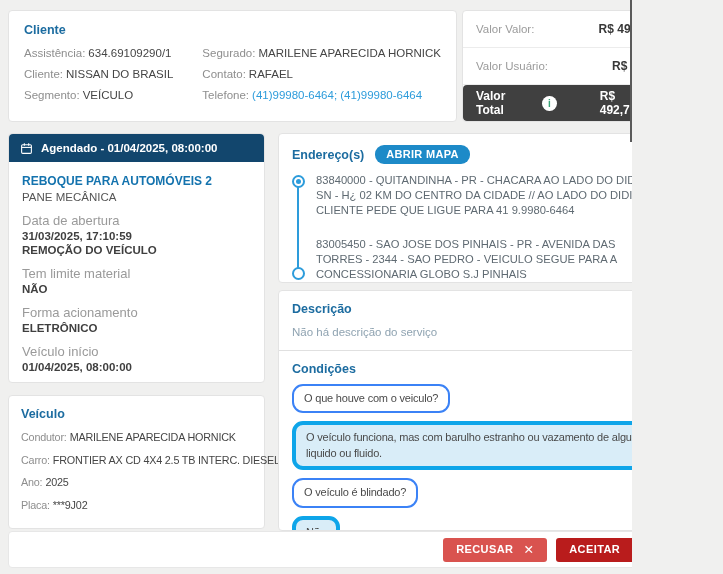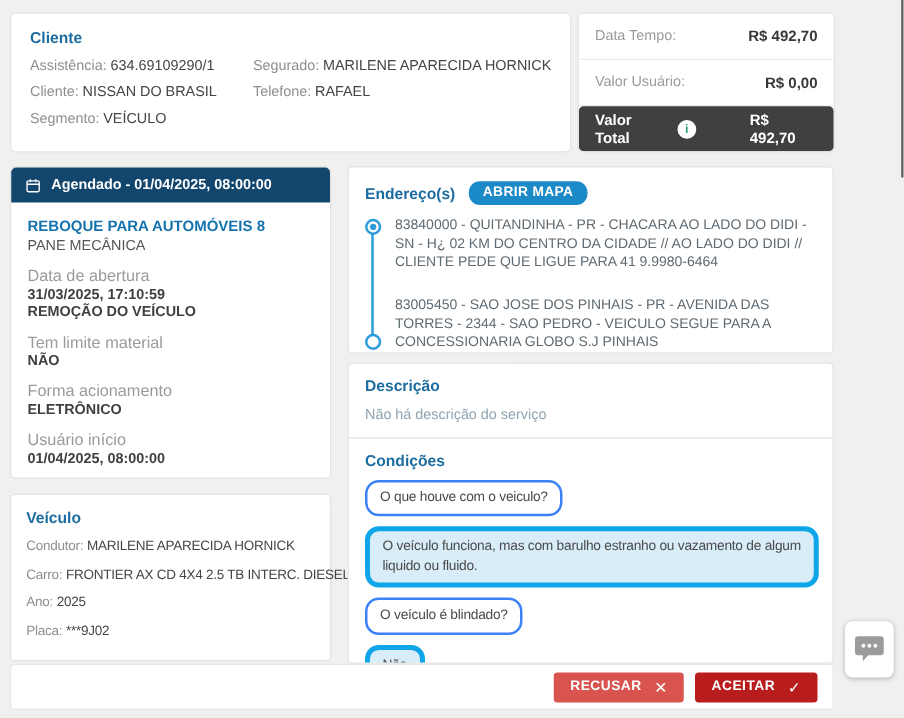--- a/index.html
+++ b/index.html
@@ -1,18 +1,18 @@
 <!DOCTYPE html>
 <html><head>
 <meta charset="utf-8">
 <style>
   * { margin:0; padding:0; }
   html,body { background:#f0f0ef; }
   body { font-family:"Liberation Sans","DejaVu Sans",sans-serif; }
-  .canvas { position:relative; width:723px; height:574px; background:#f0f0ef; overflow:hidden; }
+  .canvas { position:relative; width:632px; height:574px; background:#f0f0ef; overflow:hidden; }
   .card { position:absolute; background:#fff; border:1px solid #e3e3e3; border-radius:4px; box-sizing:border-box; }
 
   
   .client-card { left:8px; top:10px; width:449px; height:112px; padding:12px 15px; }
   .sec-title { color:#1c6ca0; font-weight:bold; font-size:12.5px; }
   .client-cols { display:flex; margin-top:10px; }
   .client-col-left { width:216px; }
   .client-col-right { flex:1; }
   .f-row { font-size:11.5px; margin-bottom:9px; white-space:nowrap; }
   .f-label { color:#8e8e8e; margin-right:3px; }
@@ -102,29 +102,32 @@
         </div>
         <div class="f-row">
           <span class="f-label">Segmento:</span><span class="f-value">VEÍCULO</span>
         </div>
       </div>
       <div class="client-col-right">
         <div class="f-row">
           <span class="f-label">Segurado:</span><span class="f-value">MARILENE APARECIDA HORNICK</span>
         </div>
         <div class="f-row">
-          <span class="f-label">Telefone:</span><span class="f-value">RAFAEL</span>
+          <span class="f-label">Contato:</span><span class="f-value">RAFAEL</span>
+        </div>
+        <div class="f-row">
+          <span class="f-label">Telefone:</span><span class="f-value link">(41)99980-6464; (41)99980-6464</span>
         </div>
       </div>
     </div>
   </div>
 
   <div class="card values-card">
     <div class="vrow">
-      <span class="vlabel">Data Tempo:</span>
+      <span class="vlabel">Valor Valor:</span>
       <span class="vvalue">R$ 492,70</span>
     </div>
     <div class="vrow">
       <span class="vlabel">Valor Usuário:</span>
       <span class="vvalue">R$ 0,00</span>
     </div>
     <div class="vrow vtotal">
       <span class="vlabel">
         <span>Valor Total</span>
         <span class="info-ico">i</span>
@@ -137,30 +140,30 @@
     <div class="service-head">
       <svg width="13" height="13" viewBox="0 0 24 24" fill="none" stroke="#ffffff" stroke-width="2">
           <rect x="3" y="5" width="18" height="16" rx="2"></rect>
           <line x1="8" y1="2.5" x2="8" y2="7"></line>
           <line x1="16" y1="2.5" x2="16" y2="7"></line>
           <line x1="3" y1="10" x2="21" y2="10"></line>
         </svg>
       <span>Agendado - 01/04/2025, 08:00:00</span>
     </div>
     <div class="service-body">
-      <div class="service-name">REBOQUE PARA AUTOMÓVEIS 8</div>
+      <div class="service-name">REBOQUE PARA AUTOMÓVEIS 2</div>
       <div class="service-sub">PANE MECÂNICA</div>
       <div class="d-label">Data de abertura</div>
       <div class="d-value">31/03/2025, 17:10:59</div>
       <div class="d-value">REMOÇÃO DO VEÍCULO</div>
       <div class="d-label">Tem limite material</div>
       <div class="d-value">NÃO</div>
       <div class="d-label">Forma acionamento</div>
       <div class="d-value">ELETRÔNICO</div>
-      <div class="d-label">Usuário início</div>
+      <div class="d-label">Veículo início</div>
       <div class="d-value">01/04/2025, 08:00:00</div>
     </div>
   </div>
 
   <div class="card vehicle-card">
     <div class="sec-title">Veículo</div>
     <div class="f-row">
       <span class="f-label">Condutor:</span><span class="f-value">MARILENE APARECIDA HORNICK</span>
     </div>
     <div class="f-row">

